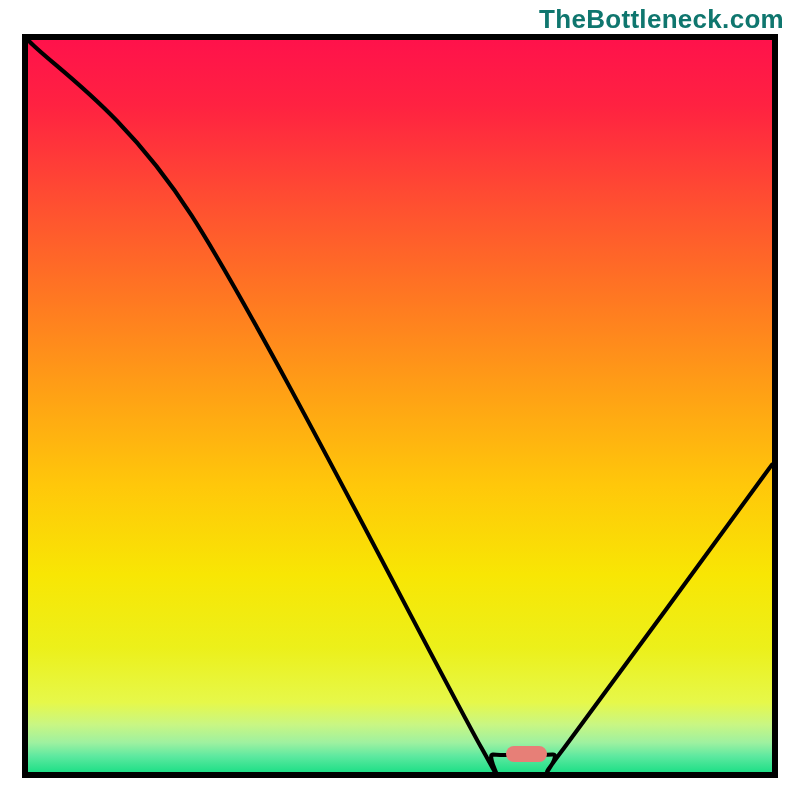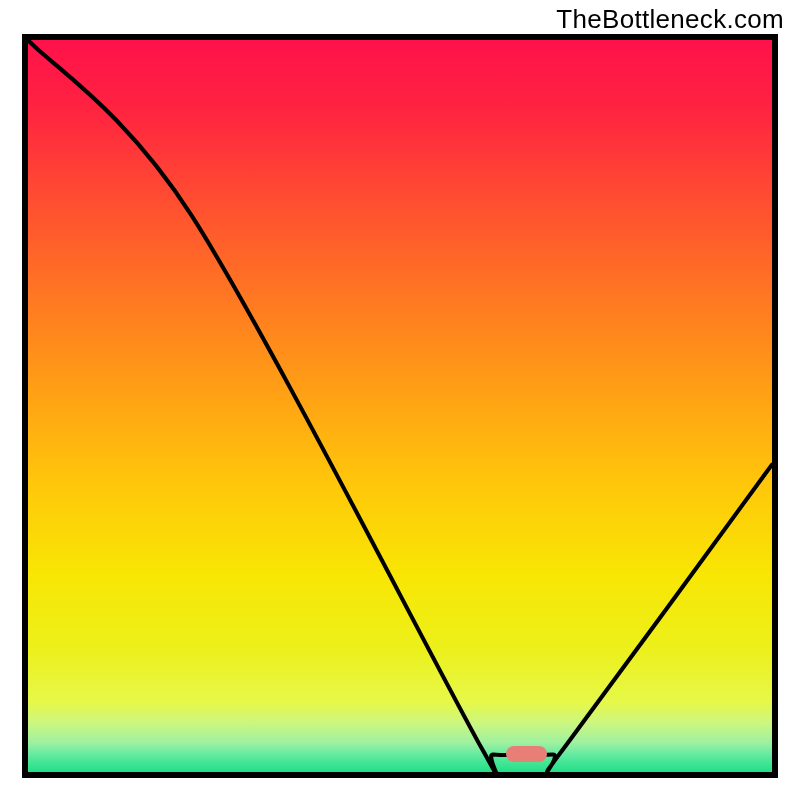--- a/index.html
+++ b/index.html
@@ -13,22 +13,22 @@
   .container {
     position: relative;
     width: 800px;
     height: 800px;
   }
   .watermark {
     position: absolute;
     top: 4px;
     right: 16px;
     font-size: 26px;
-    font-weight: 400;
-    color: #000000;
+    font-weight: 700;
+    color: #0f766e;
     letter-spacing: 0.3px;
   }
   .frame {
     position: absolute;
     left: 22px;
     top: 34px;
     width: 756px;
     height: 744px;
     border: 6px solid #000000;
     box-sizing: border-box;

